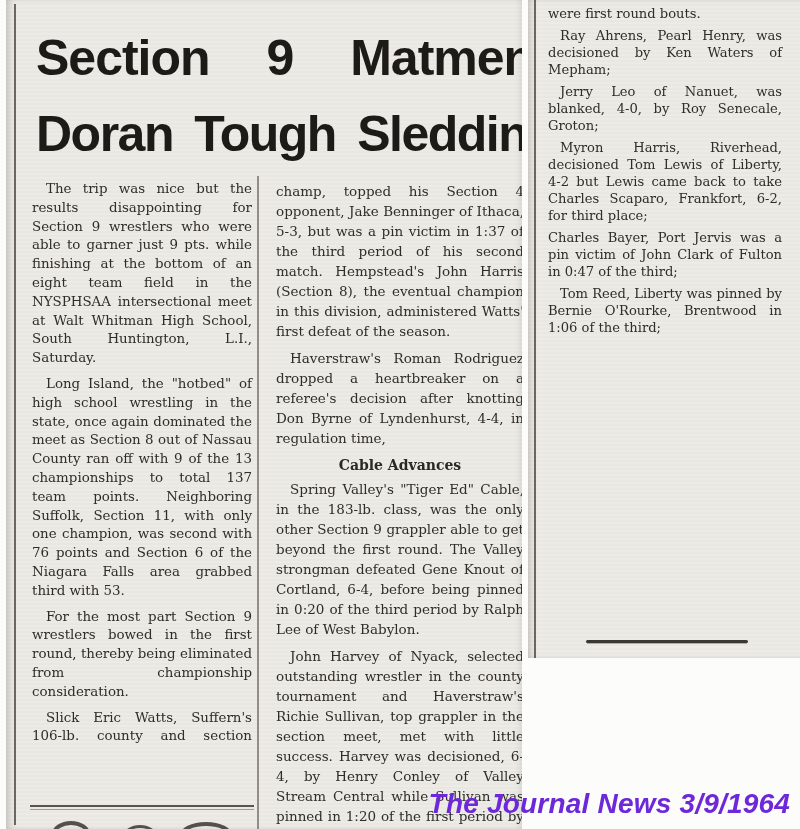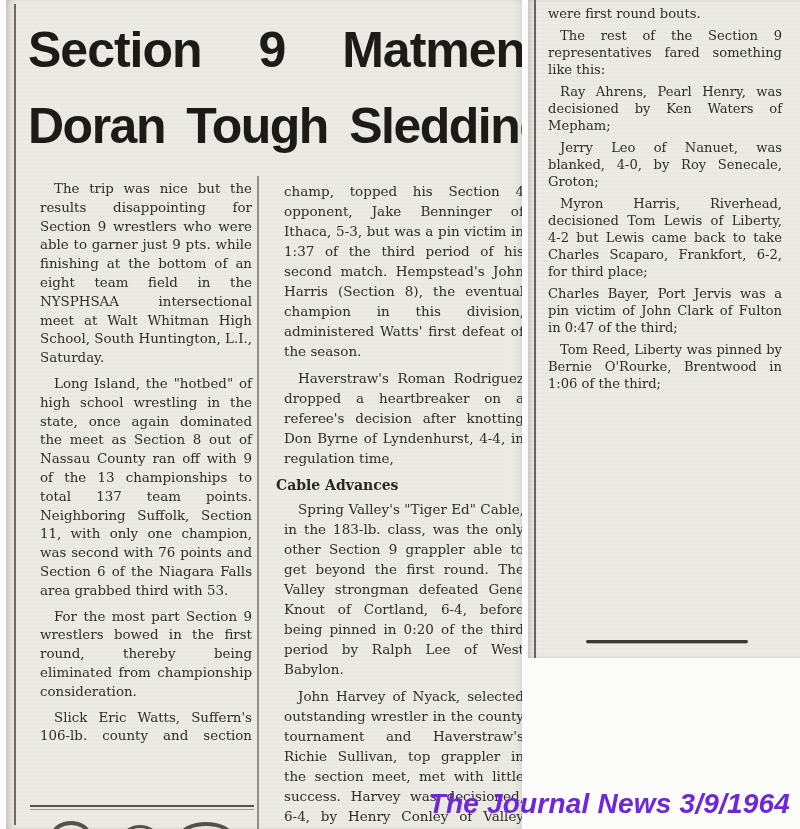--- a/index.html
+++ b/index.html
@@ -12,32 +12,32 @@
   .left-clip{
     position:absolute;left:6px;top:0;width:516px;height:829px;
     background:#edebe6;
     background-image:repeating-linear-gradient(0deg,rgba(0,0,0,.015) 0 2px,rgba(255,255,255,.01) 2px 4px);
     overflow:hidden;
     box-shadow:inset 7px 0 9px -5px rgba(0,0,0,.22), inset -5px 0 8px -5px rgba(0,0,0,.14);
   }
   .edge-line{position:absolute;background:rgba(45,42,38,.68)}
   .left-edge{left:8px;top:4px;width:2px;height:calc(100% - 8px)}
   .headline{
-    position:absolute;left:22px;top:12px;width:480px;margin:0;
+    position:absolute;left:22px;top:12px;width:480px;margin:8px;
     font-family:"Liberation Sans",sans-serif;font-weight:700;color:#1d1b17;
     display:flex;flex-direction:column;
   }
   .hl-line{display:block;white-space:nowrap;font-size:50px;line-height:76px;letter-spacing:-1px}
   .hl1{word-spacing:44px}
   .hl2{word-spacing:9px;letter-spacing:-1.5px}
   .col{position:absolute;color:#2f2d29;text-align:justify}
-  .col .para{margin:0 0 7px 8px;text-indent:14px}
+  .col .para{margin:0 0 7px 0;text-indent:14px}
   .col .para.noindent{text-indent:0}
   .col .para.stretch{text-align-last:justify}
-  .subhead{font-weight:700;text-align:left;margin:1px 0 4px 0;font-size:14px;color:#2a2824}
+  .subhead{font-weight:700;text-align:center;margin:1px 0 4px 0;font-size:14px;color:#2a2824}
   .col1{left:26px;top:180px;width:220px;font-size:13.4px;line-height:18.8px}
   .col2{left:270px;top:181px;width:248px;font-size:13.5px;line-height:20px}
   .col-sep{position:absolute;left:251px;top:176px;width:2px;height:653px;background:rgba(55,52,46,.5)}
   .col1-end-rule{
     position:absolute;left:24px;top:805px;width:224px;height:5px;
     border-top:2px solid rgba(62,58,50,.85);
   }
   .col1-end-rule::after{
     content:"";position:absolute;left:0;top:2px;width:100%;height:1px;
     background:rgba(62,58,50,.45);
@@ -103,21 +103,20 @@
       <span class="smudge s1"></span>
       <span class="smudge s2"></span>
       <span class="smudge s3"></span>
     </div>
   </section>
 
   <section class="right-strip">
     <div class="edge-line strip-edge"></div>
     <div class="col col3">
         <p class="para noindent">were first round bouts.</p>
-        <p class="para">The rest of the Section 9 representatives fared something like this:</p>
         <p class="para">Ray Ahrens, Pearl Henry, was decisioned by Ken Waters of Mepham;</p>
         <p class="para">Jerry Leo of Nanuet, was blanked, 4-0, by Roy Senecale, Groton;</p>
         <p class="para">Myron Harris, Riverhead, decisioned Tom Lewis of Liberty, 4-2 but Lewis came back to take Charles Scaparo, Frankfort, 6-2, for third place;</p>
         <p class="para noindent">Charles Bayer, Port Jervis was a pin victim of John Clark of Fulton in 0:47 of the third;</p>
         <p class="para">Tom Reed, Liberty was pinned by Bernie O'Rourke, Brentwood in 1:06 of the third;</p>
       </div>
     <div class="col3-end-rule"></div>
   </section>
 
   <div class="attribution">The Journal News 3/9/1964</div>

